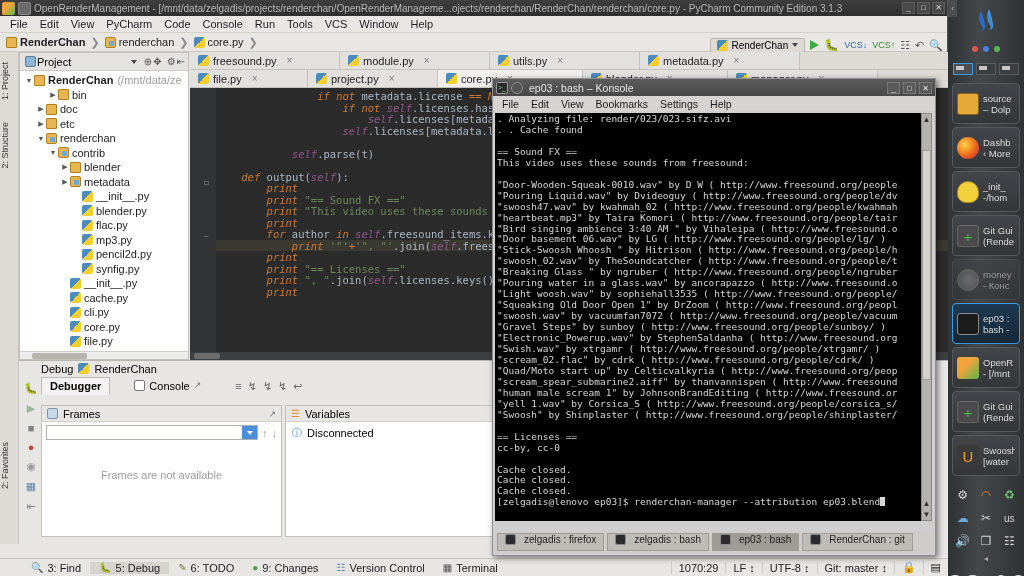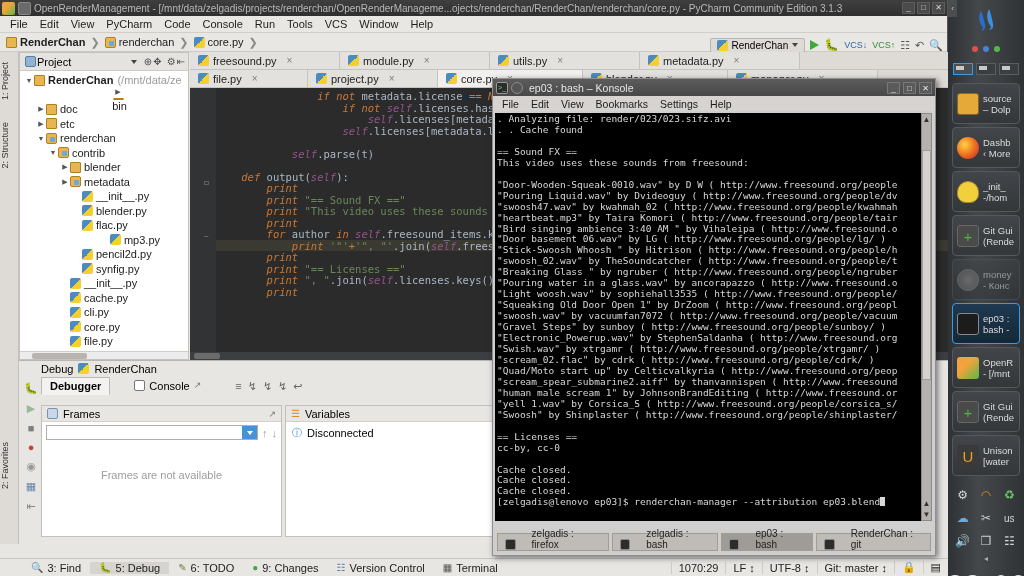--- a/index.html
+++ b/index.html
@@ -138,21 +138,21 @@
      color:#d8d8d8; font-family:"DejaVu Sans Mono", monospace; font-size:9.5px;
      line-height:10.95px; padding:1px 2px; overflow:hidden; white-space:pre; }
   .k-scroll { position:absolute; right:3px; top:34px; width:11px; height:408px; background:#b5b2ae;
      border:1px solid #8d8a86;}
   .k-thumb { position:absolute; left:0; right:0; top:36px; height:230px; background:#d5d2ce;
      border:1px solid #a09d99;}
   .k-arrow { position:absolute; left:0; right:0; height:11px; text-align:center; color:#333;
      font-size:8px; line-height:11px;}
   .k-tabs { position:absolute; left:2px; bottom:2px; width:438px; height:22px;
      background:#cfcccA; display:flex; align-items:center; gap:3px; padding:0 2px;}
-  .k-tab { display:flex; align-items:flex-end; gap:16px; height:18px; padding:0 7px;
+  .k-tab { display:flex; align-items:flex-start; gap:8px; height:18px; padding:0 7px;
      background:#bfbcb8; border:1px solid #a09d99; font-size:10px; color:#1e1e1e;}
   .k-tab.active { background:#9f9c98; }
   .k-tabico { width:11px;height:11px;background:#2c2c2c;border:1px solid #8a8a8a;border-radius:2px;}
   .cursor { display:inline-block; width:5px; height:9px; background:#d8d8d8; vertical-align:-1px;}
 
   
   #panel { position:absolute; right:0; top:0; width:76px; height:576px;
      background: linear-gradient(90deg,#2f3234,#44484b 40%, #303335); color:#e0e0e0;}
   .p-logo { height:40px; display:flex; align-items:center; justify-content:center; }
   .p-dots { height:18px; display:flex; align-items:center; justify-content:center; gap:5px;}
@@ -261,21 +261,21 @@
         <span style="font-size:10px;color:#555;margin-left:4px;">⚙</span>
         <span style="font-size:10px;color:#555;margin-right:3px;">⇤</span>
       </div>
       <div class="tree" id="project-tree">
           <div class="trow" style="padding-left: 4px;">
             <span class="arrow">▼</span>
             <span class="mini-ico ico-folder"></span>
             <span class="tlabel" style="font-weight:bold">RenderChan</span>
             <span class="tpath">(/mnt/data/ze</span>
           </div>
-          <div class="trow" style="padding-left: 28px; flex-direction: column;">
+          <div class="trow" style="padding-left: 28px;">
             <span class="arrow">▶</span>
             <span class="mini-ico ico-folder"></span>
             <span class="tlabel">bin</span>
           </div>
           <div class="trow" style="padding-left: 16px;">
             <span class="arrow">▶</span>
             <span class="mini-ico ico-folder"></span>
             <span class="tlabel">doc</span>
           </div>
           <div class="trow" style="padding-left: 16px;">
@@ -311,21 +311,21 @@
           <div class="trow" style="padding-left: 52px;">
             <span class="arrow"></span>
             <span class="mini-ico ico-py"></span>
             <span class="tlabel">blender.py</span>
           </div>
           <div class="trow" style="padding-left: 52px;">
             <span class="arrow"></span>
             <span class="mini-ico ico-py"></span>
             <span class="tlabel">flac.py</span>
           </div>
-          <div class="trow" style="padding-left: 52px; justify-content: center;">
+          <div class="trow" style="padding-left: 52px;">
             <span class="arrow"></span>
             <span class="mini-ico ico-py"></span>
             <span class="tlabel">mp3.py</span>
           </div>
           <div class="trow" style="padding-left: 52px;">
             <span class="arrow"></span>
             <span class="mini-ico ico-py"></span>
             <span class="tlabel">pencil2d.py</span>
           </div>
           <div class="trow" style="padding-left: 52px;">
@@ -683,21 +683,21 @@
         <div class="p-task">
           <span class="p-tico" style="background: rgb(74, 74, 74); border: 1px solid rgb(102, 102, 102); position: relative;">
             <span style="position:absolute;left:50%;top:50%;transform:translate(-50%,-50%);color:#4fb04f;font-size:15px;line-height:15px;">+</span>
           </span>
           <span class="p-tlabel"><span>Git Gui</span><br><span>(Rende</span></span>
         </div>
         <div class="p-task">
           <span class="p-tico" style="background: rgb(58, 58, 58); position: relative;">
             <span style="position:absolute;left:50%;top:50%;transform:translate(-50%,-50%);color:#e8a020;font-size:15px;line-height:15px;">U</span>
           </span>
-          <span class="p-tlabel"><span>Unison</span><br><span>[water</span></span>
+          <span class="p-tlabel"><span>Swoosh</span><br><span>[water</span></span>
         </div>
       </div>
     <div class="p-tray" id="panel-tray">
         <div>⚙</div>
         <div style="color: rgb(224, 138, 42);">◠</div>
         <div style="color: rgb(111, 201, 111);">♻</div>
         <div style="color: rgb(110, 168, 216);">☁</div>
         <div>✂</div>
         <div style="font-size: 10px;">us</div>
         <div>🔊</div>

